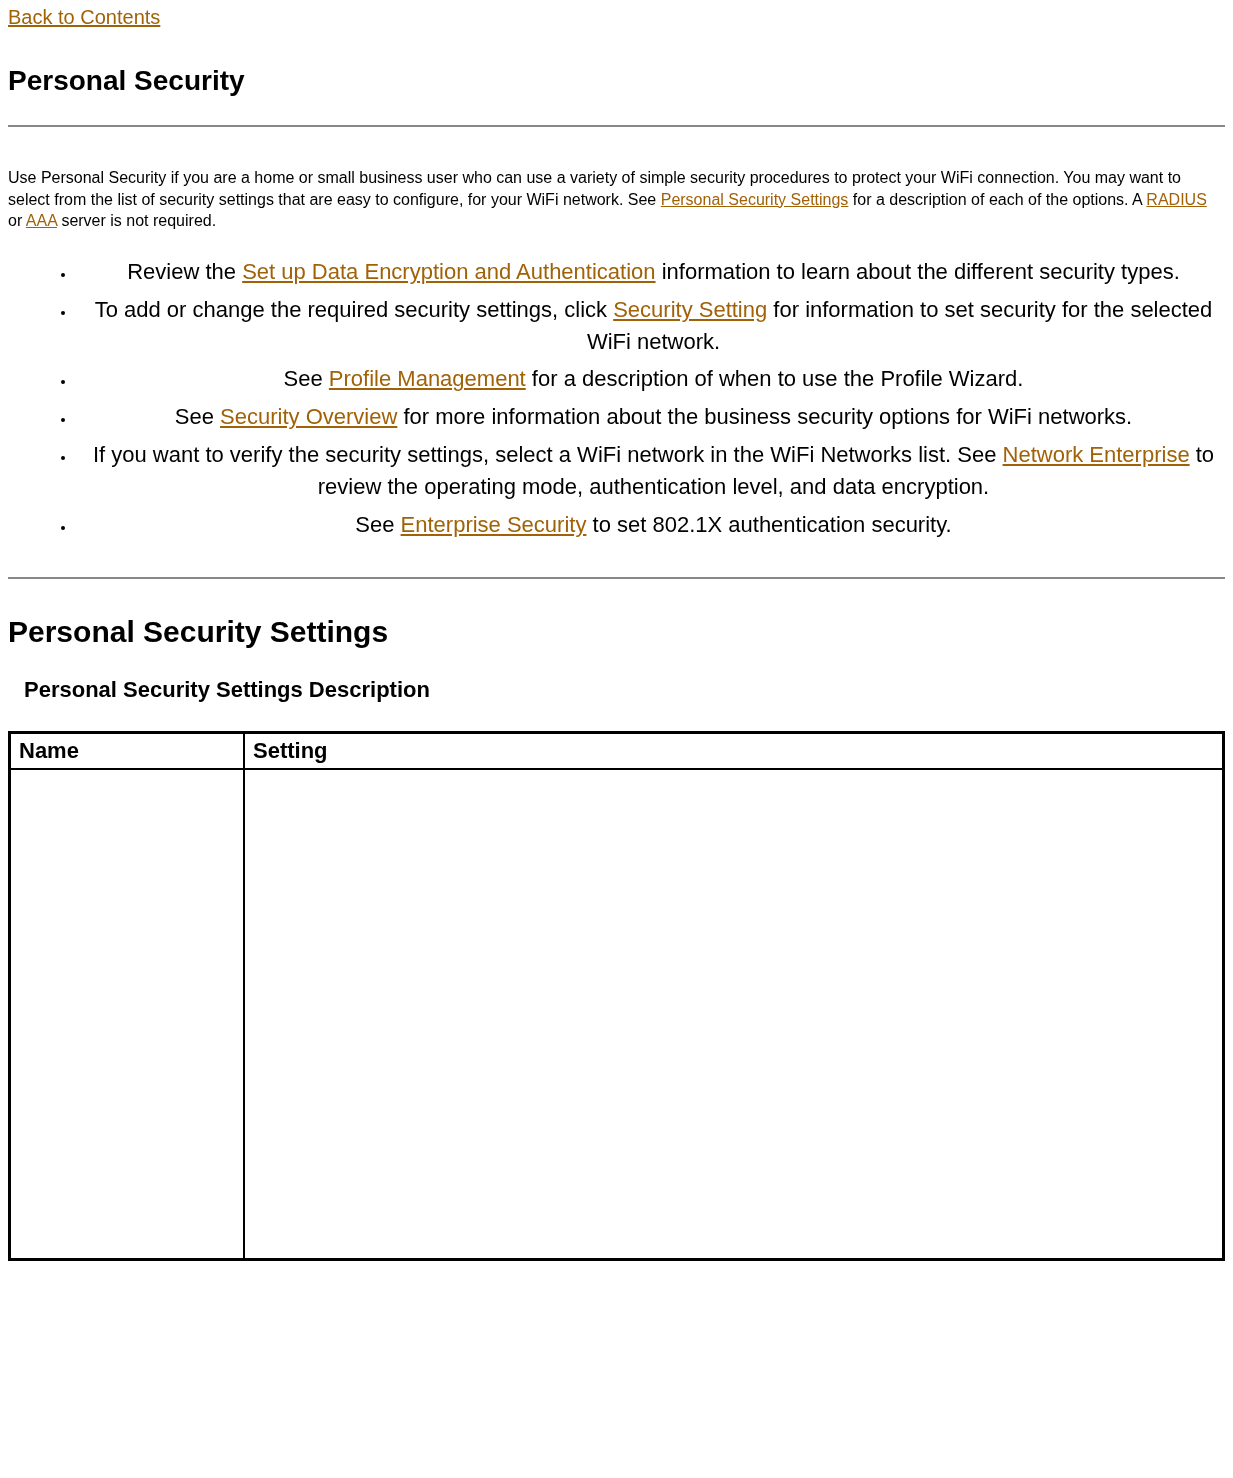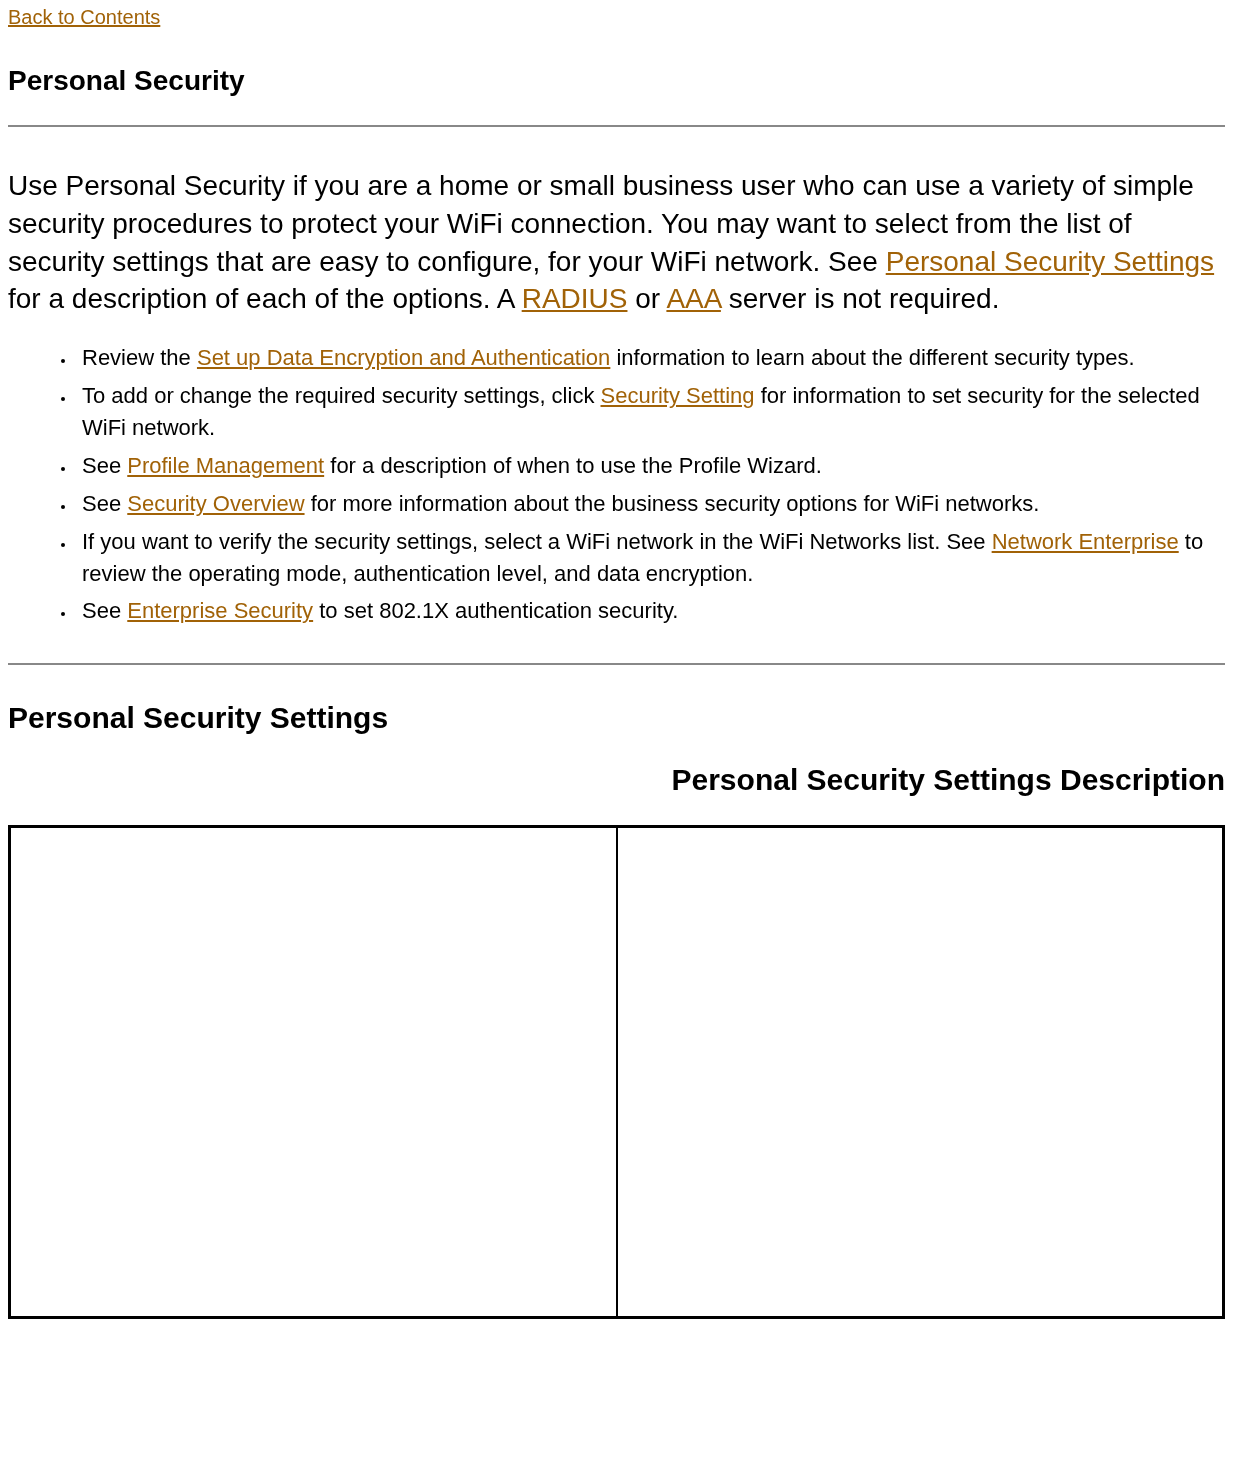--- a/index.html
+++ b/index.html
@@ -28,48 +28,48 @@
   }
   hr {
     border: none;
     border-top: 2px solid #888;
     margin: 28px 0 40px 0;
   }
   hr.mid {
     margin: 36px 0 36px 0;
   }
   p.intro {
-    font-size: 28px;
+    font-size: 16px;
     line-height: 1.35;
     margin: 0 0 24px 0;
   }
   ul.bullets {
     list-style-type: disc;
     padding-left: 68px;
     margin: 0 0 24px 0;
+    text-align: center;
   }
   ul.bullets li {
     font-size: 22px;
     line-height: 1.45;
     margin-bottom: 6px;
     padding-left: 6px;
   }
   ul.bullets li::marker {
     font-size: 14px;
   }
   h2.section-title {
     font-size: 30px;
     font-weight: bold;
     margin: 36px 0 28px 0;
   }
   h3.subsection {
-    font-size: 30px;
+    font-size: 22px;
     font-weight: bold;
     margin: 0 0 28px 16px;
-    text-align: right;
   }
   table.settings {
     width: 100%;
     border-collapse: collapse;
     border: 3px solid #000;
   }
   table.settings th {
     text-align: left;
     font-weight: bold;
     font-size: 22px;
@@ -121,20 +121,24 @@
 </ul>
 
 <hr class="mid">
 
 <h2 class="section-title">Personal Security Settings</h2>
 
 <h3 class="subsection">Personal Security Settings Description</h3>
 
 <table class="settings">
   <tbody>
+      <tr>
+    <th class="col-name">Name</th>
+    <th>Setting</th>
+  </tr>
   <tr class="body-row">
     <td></td>
     <td></td>
   </tr>
 </tbody>
   </table>
 
 
 
 

